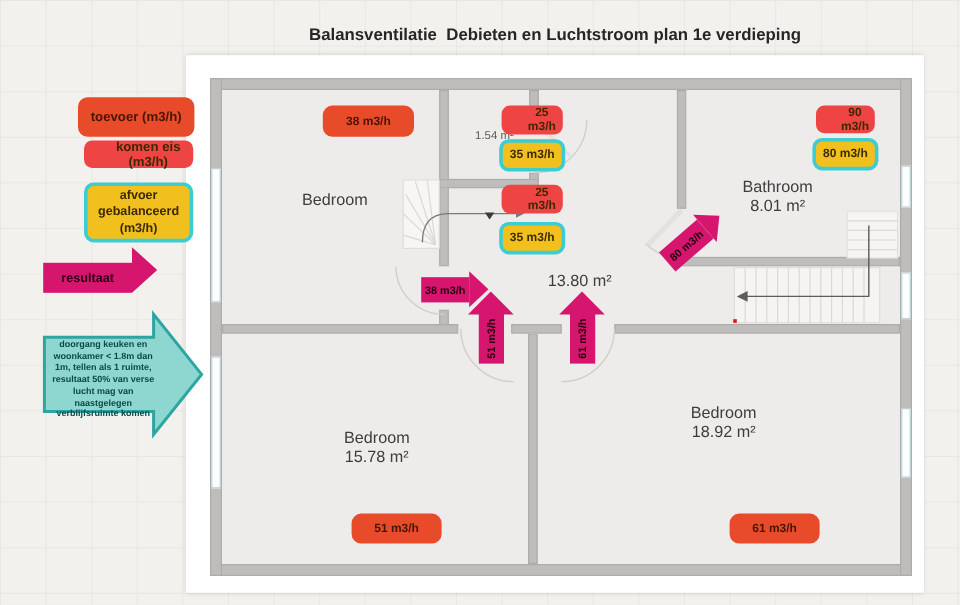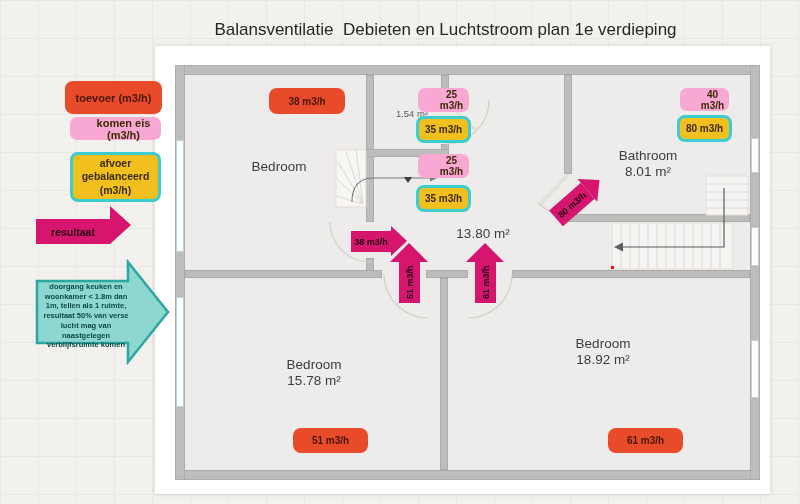--- a/index.html
+++ b/index.html
@@ -11,43 +11,43 @@
       linear-gradient(#e9e7e3 1px, transparent 1px),
       linear-gradient(90deg, #e9e7e3 1px, transparent 1px);
     background-size:38px 38px;
     position:relative;
     overflow:hidden;
   }
   .abs { position:absolute; }
 
   
   .title {
-    left:138px; top:20px; width:615px;
-    text-align:center; font-size:17px; font-weight:normal; color:#262626;
+    left:155px; top:20px; width:615px;
+    text-align:center; font-size:14px; font-weight:bold; color:#262626;
     white-space:pre;
   }
 
   
   .card { left:155px; top:46px; width:615px; height:448px; background:#fff;
           box-shadow:0 0 4px rgba(0,0,0,0.15); }
   .floor { left:185px; top:75px; width:565px; height:395px; background:#edecea; }
 
   
   .wall { background:#bfbdbb; box-shadow:inset 0 0 0 1px #aeacaa; z-index:2; }
 
   
   .window { background:#fbfdfe; border:1px solid #bcd1da; z-index:3; }
 
   
   .badge {
     display:flex; align-items:center; justify-content:center;
     font-weight:bold; z-index:6; text-align:center;margin-left:32px;
   }
   .toevoer  { background:#e84b2a; color:#4a1505; border-radius:8px; }
-  .eis      { background:#f9a8d4; color:#3b2a02; border-radius:7px;padding-left:16px; }
+  .eis      { background:#ef4444; color:#3b2a02; border-radius:7px;padding-left:16px; }
   .gebal    { background:#f2c01e; color:#3b2a02; border-radius:8px; border:3px solid #3bcdd1; }
   .badge.small { font-size:10px; }
   .badge.legend-size { font-size:11px; }
 
   
   .wc-area { left:383px; top:108px; width:58px; height:11px; overflow:hidden;
              font-size:9.5px; color:#5a5a5a; text-align:center; z-index:5; }
 
   
   .room-label { text-align:center; color:#3d3d3d; font-size:13.5px; line-height:1.18; z-index:4; }
@@ -189,21 +189,21 @@
   <div>18.92 m²</div>
 </div>
 <div class="abs room-label" style="left:450px; top:226px; width:66px;">13.80 m²</div>
 <div class="abs wc-area">1.54 m²</div>
 
 <div class="abs badge toevoer small" style="left:237px; top:88px;  width:76px; height:26px;">38 m3/h</div>
 <div class="abs badge eis small" style="left:386px; top:88px;  width:51px; height:24px;">25 m3/h</div>
 <div class="abs badge gebal small" style="left:384px; top:116px; width:55px; height:27px;">35 m3/h</div>
 <div class="abs badge eis small" style="left:386px; top:154px; width:51px; height:24px;">25 m3/h</div>
 <div class="abs badge gebal small" style="left:384px; top:185px; width:55px; height:27px;">35 m3/h</div>
-<div class="abs badge eis small" style="left:648px; top:88px;  width:49px; height:23px;">40 m3/h</div>
+<div class="abs badge eis small" style="left:648px; top:88px;  width:49px; height:23px;">90 m3/h</div>
 <div class="abs badge gebal small" style="left:645px; top:115px; width:55px; height:27px;">80 m3/h</div>
 <div class="abs badge toevoer small" style="left:261px; top:428px; width:75px; height:25px;">51 m3/h</div>
 <div class="abs badge toevoer small" style="left:576px; top:428px; width:75px; height:25px;">61 m3/h</div>
 
 <div class="abs parrow">
   <div class="body" style="left:351px; top:231px; width:40px; height:21px;">38 m3/h</div>
   <div class="tri" style="left:391px; top:226px; border-top:15.5px solid transparent; border-bottom:15.5px solid transparent; border-left:16px solid #d5156e;"></div>
 </div>
 <div class="abs parrow">
   <div class="tri" style="left:390px; top:243px; border-left:19px solid transparent; border-right:19px solid transparent; border-bottom:19px solid #d5156e;"></div>

